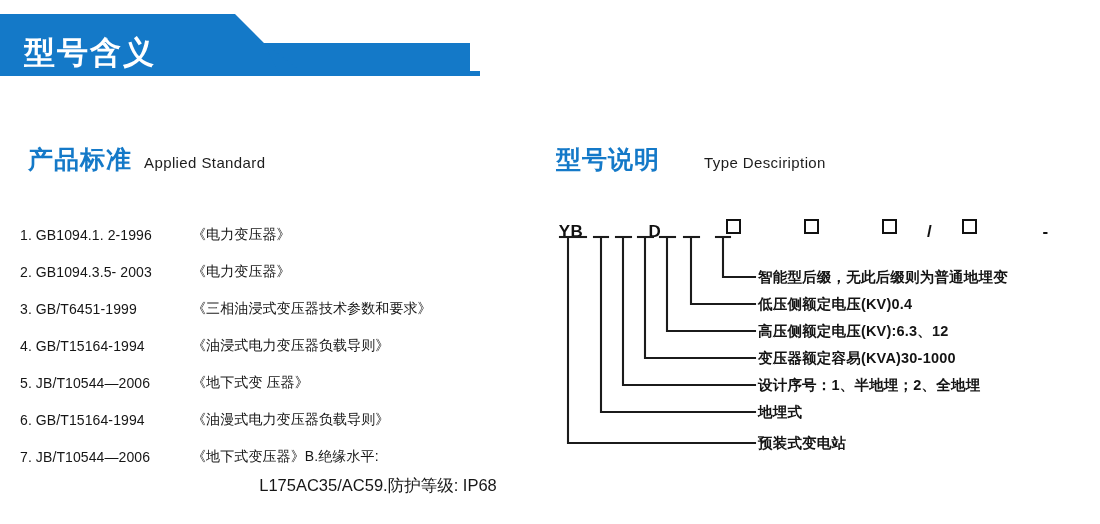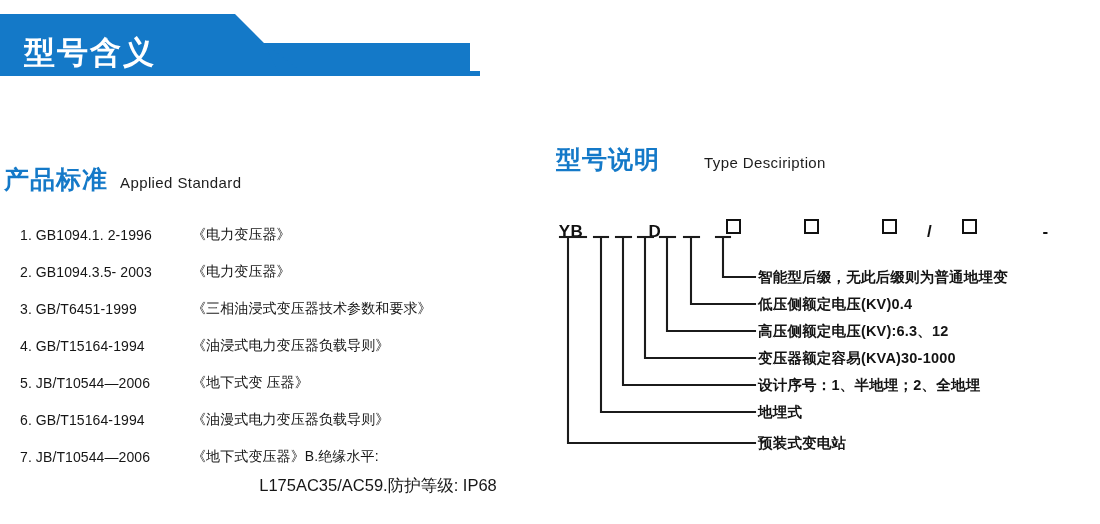--- a/index.html
+++ b/index.html
@@ -62,21 +62,21 @@
     color: #1479c8;
     letter-spacing: 1px;
   }
   .sec-head .en {
     font-size: 15px;
     font-weight: 400;
     color: #1d1d1d;
     margin-left: 12px;
     letter-spacing: 0.4px;
   }
-  #sec-head-left  { left: 4px;  top: 143px; margin-top: 20px; }
+  #sec-head-left  { left: 28px;  top: 143px; }
   #sec-head-right { left: 556px; top: 143px; gap: 32px; }
 
   
   .std-list {
     position: absolute;
     left: 20px;
     top: 216px;
     width: 520px;
   }
   .std-row {

